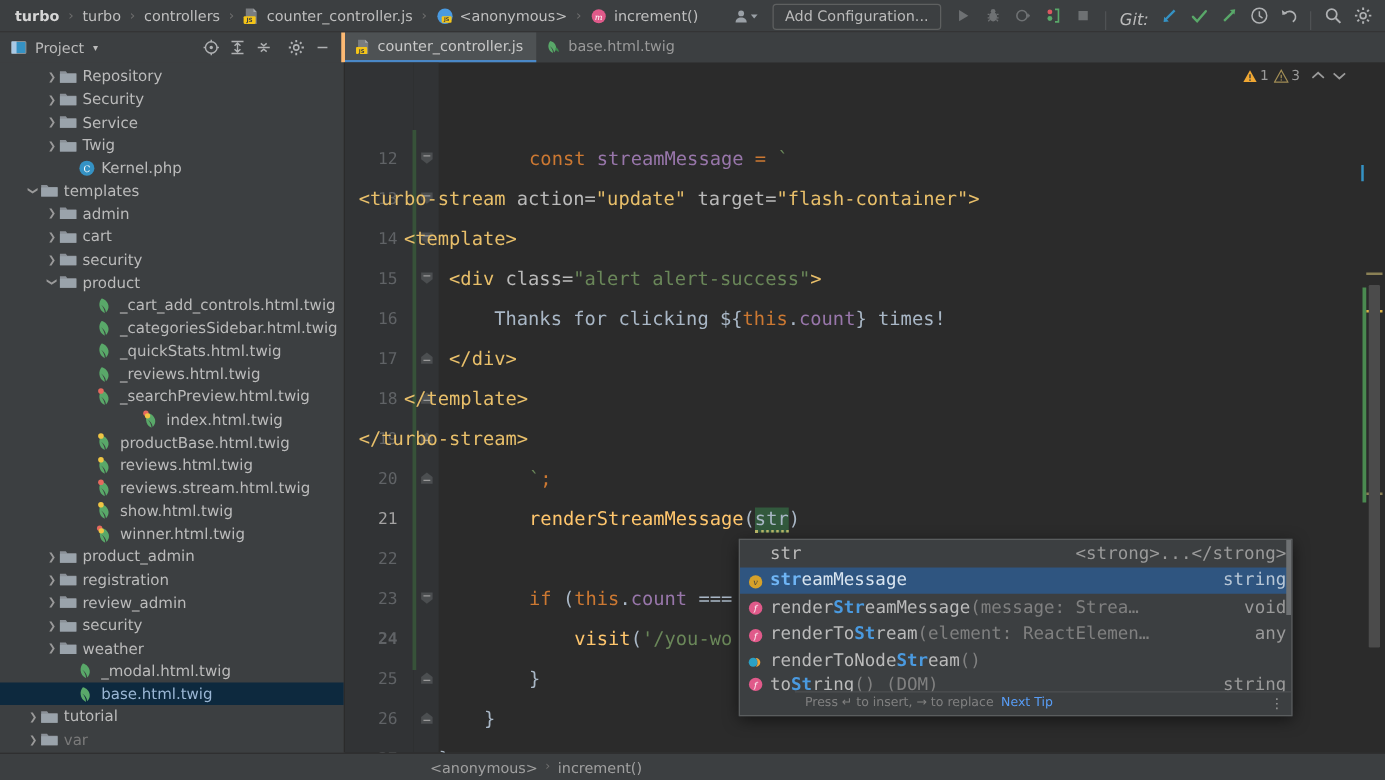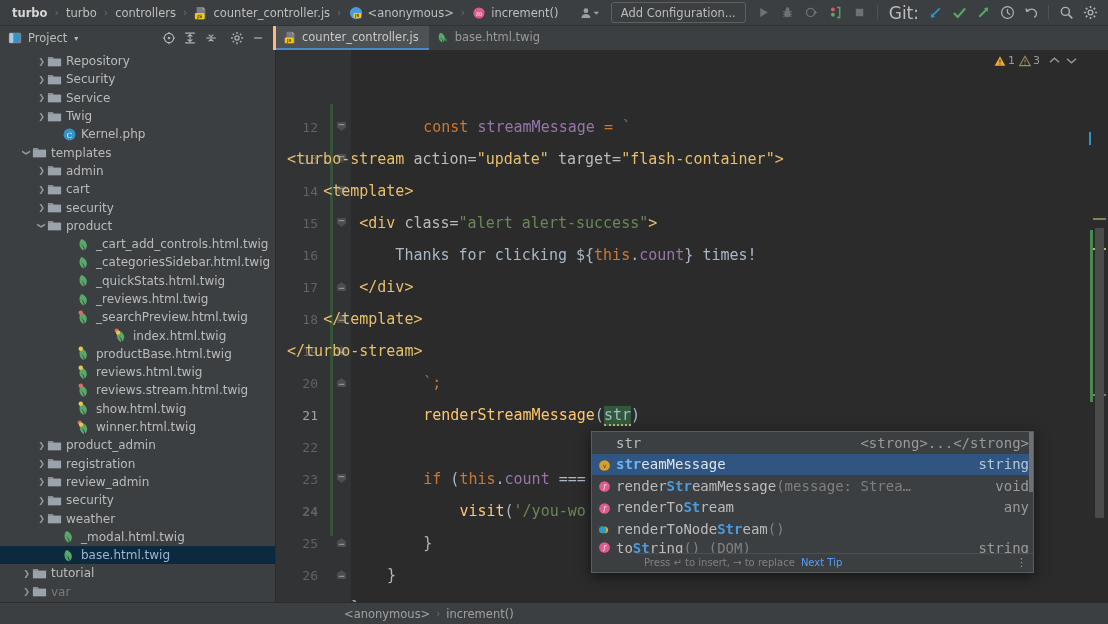--- a/index.html
+++ b/index.html
@@ -22,28 +22,28 @@
     border-bottom: 1px solid #323232;
   }
   .crumbs { display: flex; align-items: center; gap: 0; flex: 0 0 auto; }
   .crumb { display: flex; align-items: center; font-size: 11.5px; color: #a9b7c6; padding: 0 2px; }
   .crumb.bold { font-weight: bold; color: #d6d6d6; }
   .crumb.plain { color: #bfbfbf; }
   .crumb-sep { color: #6e6e6e; padding: 0 5px; font-size: 11px; }
   .crumb-ico { width: 14px; height: 14px; margin-right: 5px; flex: 0 0 auto; position: relative; }
 
   .nav-spacer { flex: 1 1 auto; }
-  .nav-right { display: flex; align-items: center; gap: 0px; }
+  .nav-right { display: flex; align-items: flex-end; gap: 0px; }
   .nav-btn { width: 24px; height: 22px; display: flex; align-items: center; justify-content: center; border-radius: 3px; }
   .run-config {
     height: 21px; border: 1px solid #5e6060; border-radius: 3px;
     display: flex; align-items: center; padding: 0 9px;
     color: #bbbbbb; font-size: 11.5px; margin: 0 6px;
   }
-  .git-label { color: #bbbbbb; font-size: 17px; margin-left: 6px; margin-right: 4px; }
+  .git-label { color: #bbbbbb; font-size: 13px; margin-left: 6px; margin-right: 4px; font-style: italic; }
   .vsep { width: 1px; height: 15px; background: #4f5254; margin: 0 5px; }
 
   
   .subbar { height: 24px; min-height: 24px; display: flex; background: #3c3f41; }
   .proj-head {
     width: 276px; min-width: 276px; display: flex; align-items: center;
     padding-left: 8px; border-right: 3px solid #fdba74;
   }
   .proj-title { color: #bbbbbb; font-size: 11.5px; margin-left: 6px; }
   .caret-dn { margin-left: 7px; color: #bbbbbb; font-size: 8px; }
@@ -887,20 +887,21 @@
               <span class="ptype">void</span>
             </div>
             <div class="prow">
               <span class="pico">
                 <svg width="13" height="15" viewBox="0 0 16 16">
                   <circle cx="8" cy="8" r="6.6" fill="#e05a8a"></circle>
                   <text x="8" y="11.2" font-size="8" font-family="DejaVu Serif" fill="#fff" text-anchor="middle" font-style="italic">f</text>
                 </svg>
               </span>
               <span class="pname">renderTo<span class="m">St</span>ream</span>
+              <span class="pargs">(element: ReactElemen…</span>
               <span class="ptype">any</span>
             </div>
             <div class="prow">
               <span class="pico">
                 <svg width="13" height="15" viewBox="0 0 16 16">
                   <circle cx="5.6" cy="8.4" r="4.4" fill="#2ba0c4"></circle>
                   <path d="M8 4.2c2.6 0 4.6 2 4.6 4.4s-2 4.3-4.6 4.3c1.2-1.1 1.9-2.6 1.9-4.3S9.2 5.3 8 4.2z" fill="#e8a33d"></path>
                 </svg>
               </span>
               <span class="pname">renderToNode<span class="m">Str</span>eam</span>

